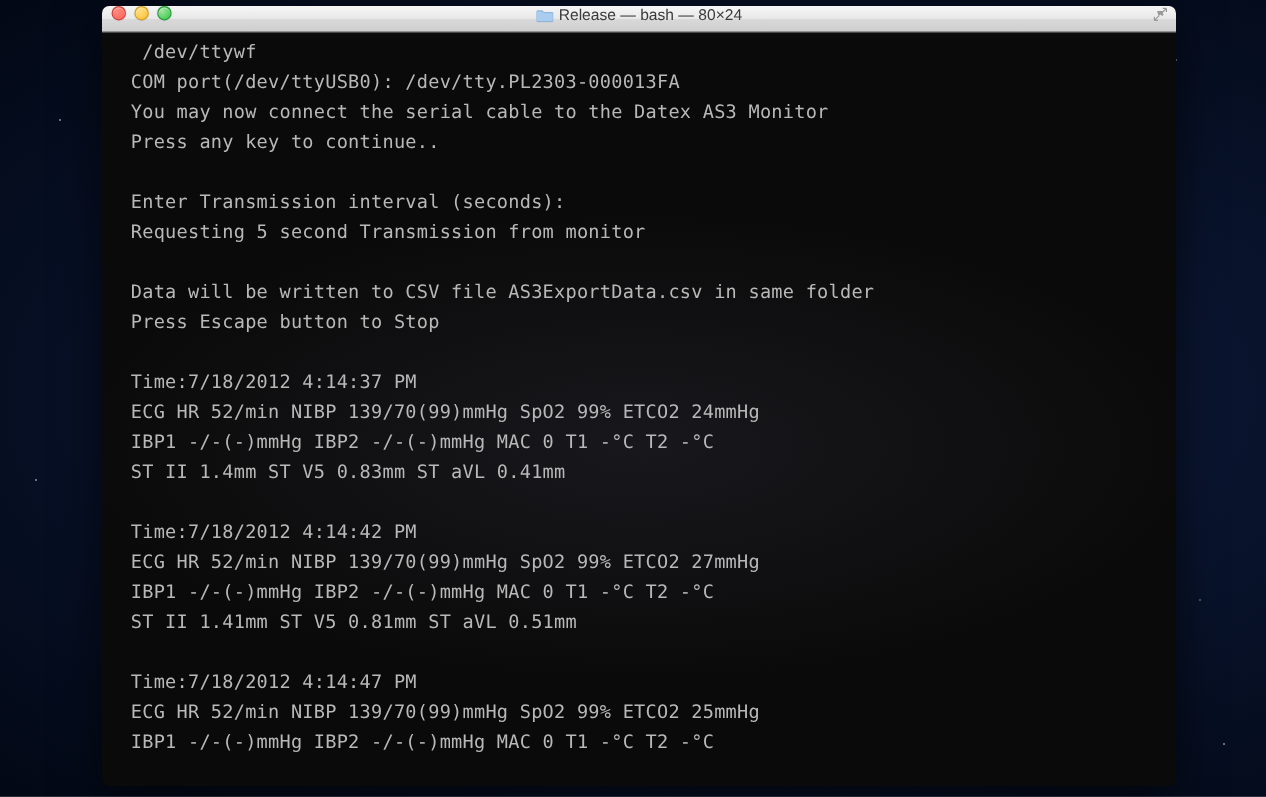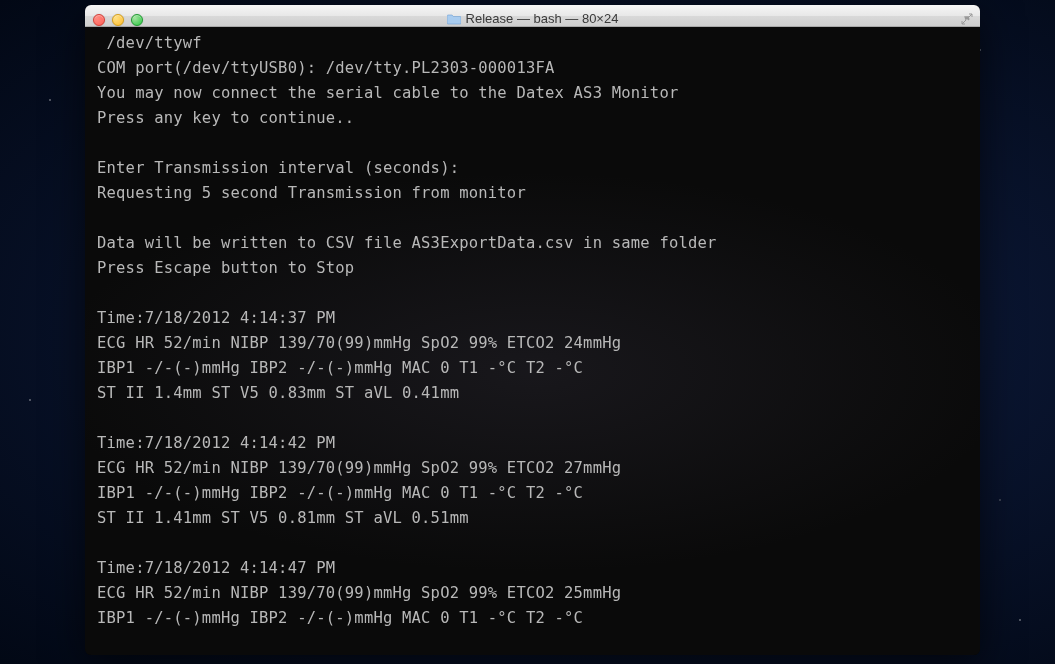--- a/index.html
+++ b/index.html
@@ -39,21 +39,21 @@
       border-radius: 6px;
       overflow: hidden;
       box-shadow: 0 10px 40px rgba(0,0,0,0.6);
       background: #0a0a0a;
     }
     .titlebar {
       height: 22px;
       background: linear-gradient(to bottom, #f6f6f6 0%, #e8e8e8 50%, #d9d9d9 51%, #cfcfcf 100%);
       border-bottom: 1px solid #a9a9a9;
       display: flex;
-      align-items: flex-end;
+      align-items: flex-start;
       position: relative;
     }
     .traffic-lights {
       display: flex;
       gap: 7px;
       margin-left: 8px;
     }
     .light {
       width: 12px;
       height: 12px;
@@ -85,21 +85,21 @@
       display: flex;
       align-items: center;
       justify-content: center;
       color: #888;
       font-size: 11px;
     }
     .terminal-body {
       background: #0a0a0a;
       background-image: radial-gradient(ellipse 600px 250px at 50% 55%, rgba(75, 70, 90, 0.22), transparent 80%);
       height: calc(100% - 22px);
-      padding: 4px 12px;
+      padding: 4px 24px;
       font-family: "Menlo", "Monaco", "Consolas", monospace;
       font-size: 15.5px;
       line-height: 25px;
       color: #b8b8b8;
       white-space: pre;
       letter-spacing: 0.2px;
       overflow: hidden;
     }
   </style>
 </head>

